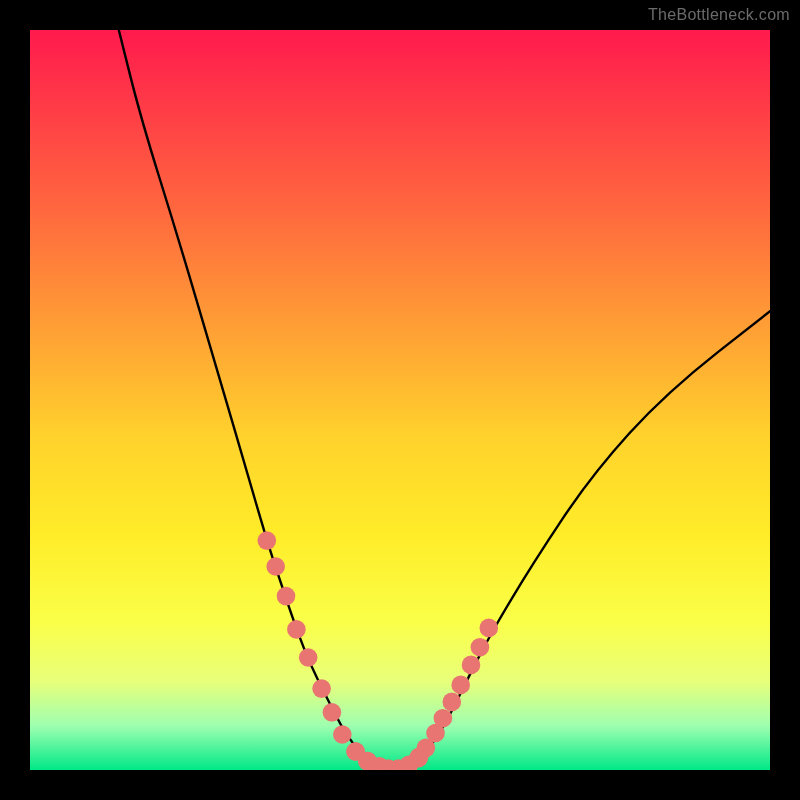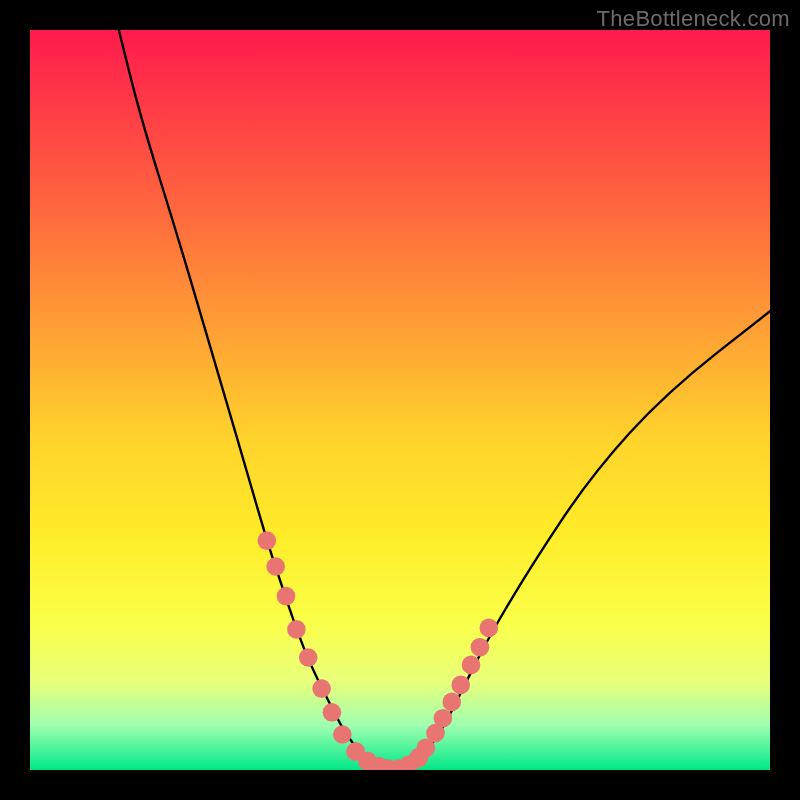--- a/index.html
+++ b/index.html
@@ -29,21 +29,21 @@
       #e8ff7a 88%,
       #9fffb0 94%,
       #00e887 100%
     );
   }
   .watermark {
     position: absolute;
     top: 6px;
     right: 10px;
     color: #6b6b6b;
-    font-size: 22px;
+    font-size: 16px;
     font-weight: 500;
     letter-spacing: 0.3px;
     z-index: 5;
   }
   svg.curve {
     position: absolute;
     left: 0;
     top: 0;
     width: 740px;
     height: 740px;

